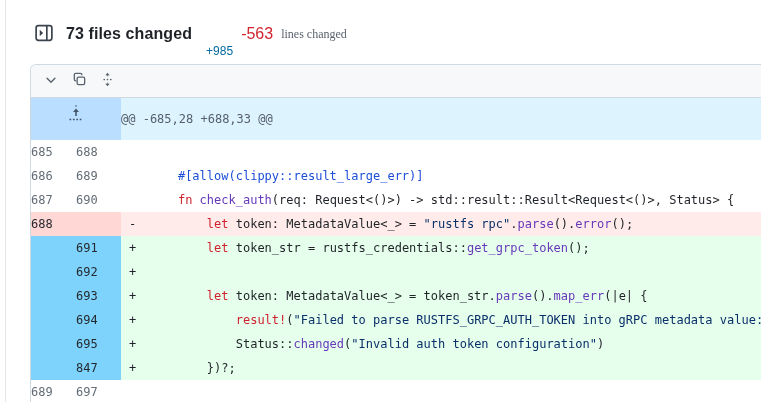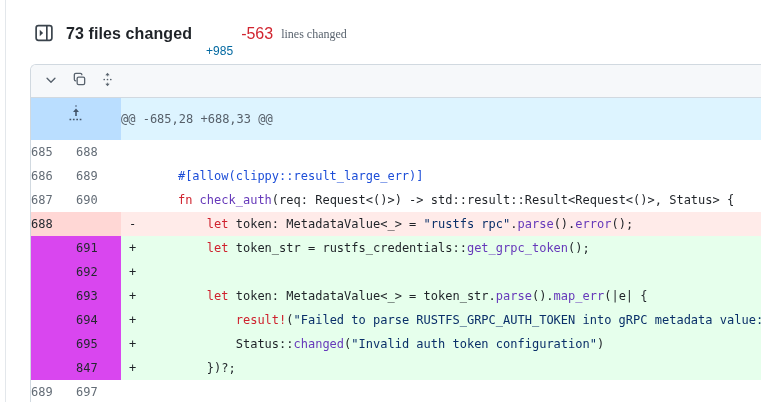--- a/index.html
+++ b/index.html
@@ -36,21 +36,21 @@
           cursor:pointer; user-select:none; }
   .drow.del .lnum, .drow.add .lnum { color:#24292f; }
   .lcontent { flex:1; display:flex; padding-left:8px; white-space:pre; overflow:hidden; }
   .marker { width:20px; flex:none; color:#1f2328; }
   .code { white-space:pre; }
 
   .drow.context { background:#ffffff; }
   .drow.del { background:#ffebe9; }
   .drow.del .lnum { background:#ffd7d5; }
   .drow.add { background:#e6ffec; }
-  .drow.add .lnum { background:#d946ef; }
+  .drow.add .lnum { background:#7dd3fc; }
 
   .drow.hunk { height:42px; line-height:42px; background:#ddf4ff; }
   .hunk-gutter { width:90px; flex:none; background:#badeff; display:flex;
                  align-items:center; justify-content:center; cursor:pointer; }
   .hunk-text { color:#57606a; white-space:pre; }
 
   
   .pln { color:#1f2328; }
   .kw  { color:#cf222e; }
   .mac { color:#cf222e; }

